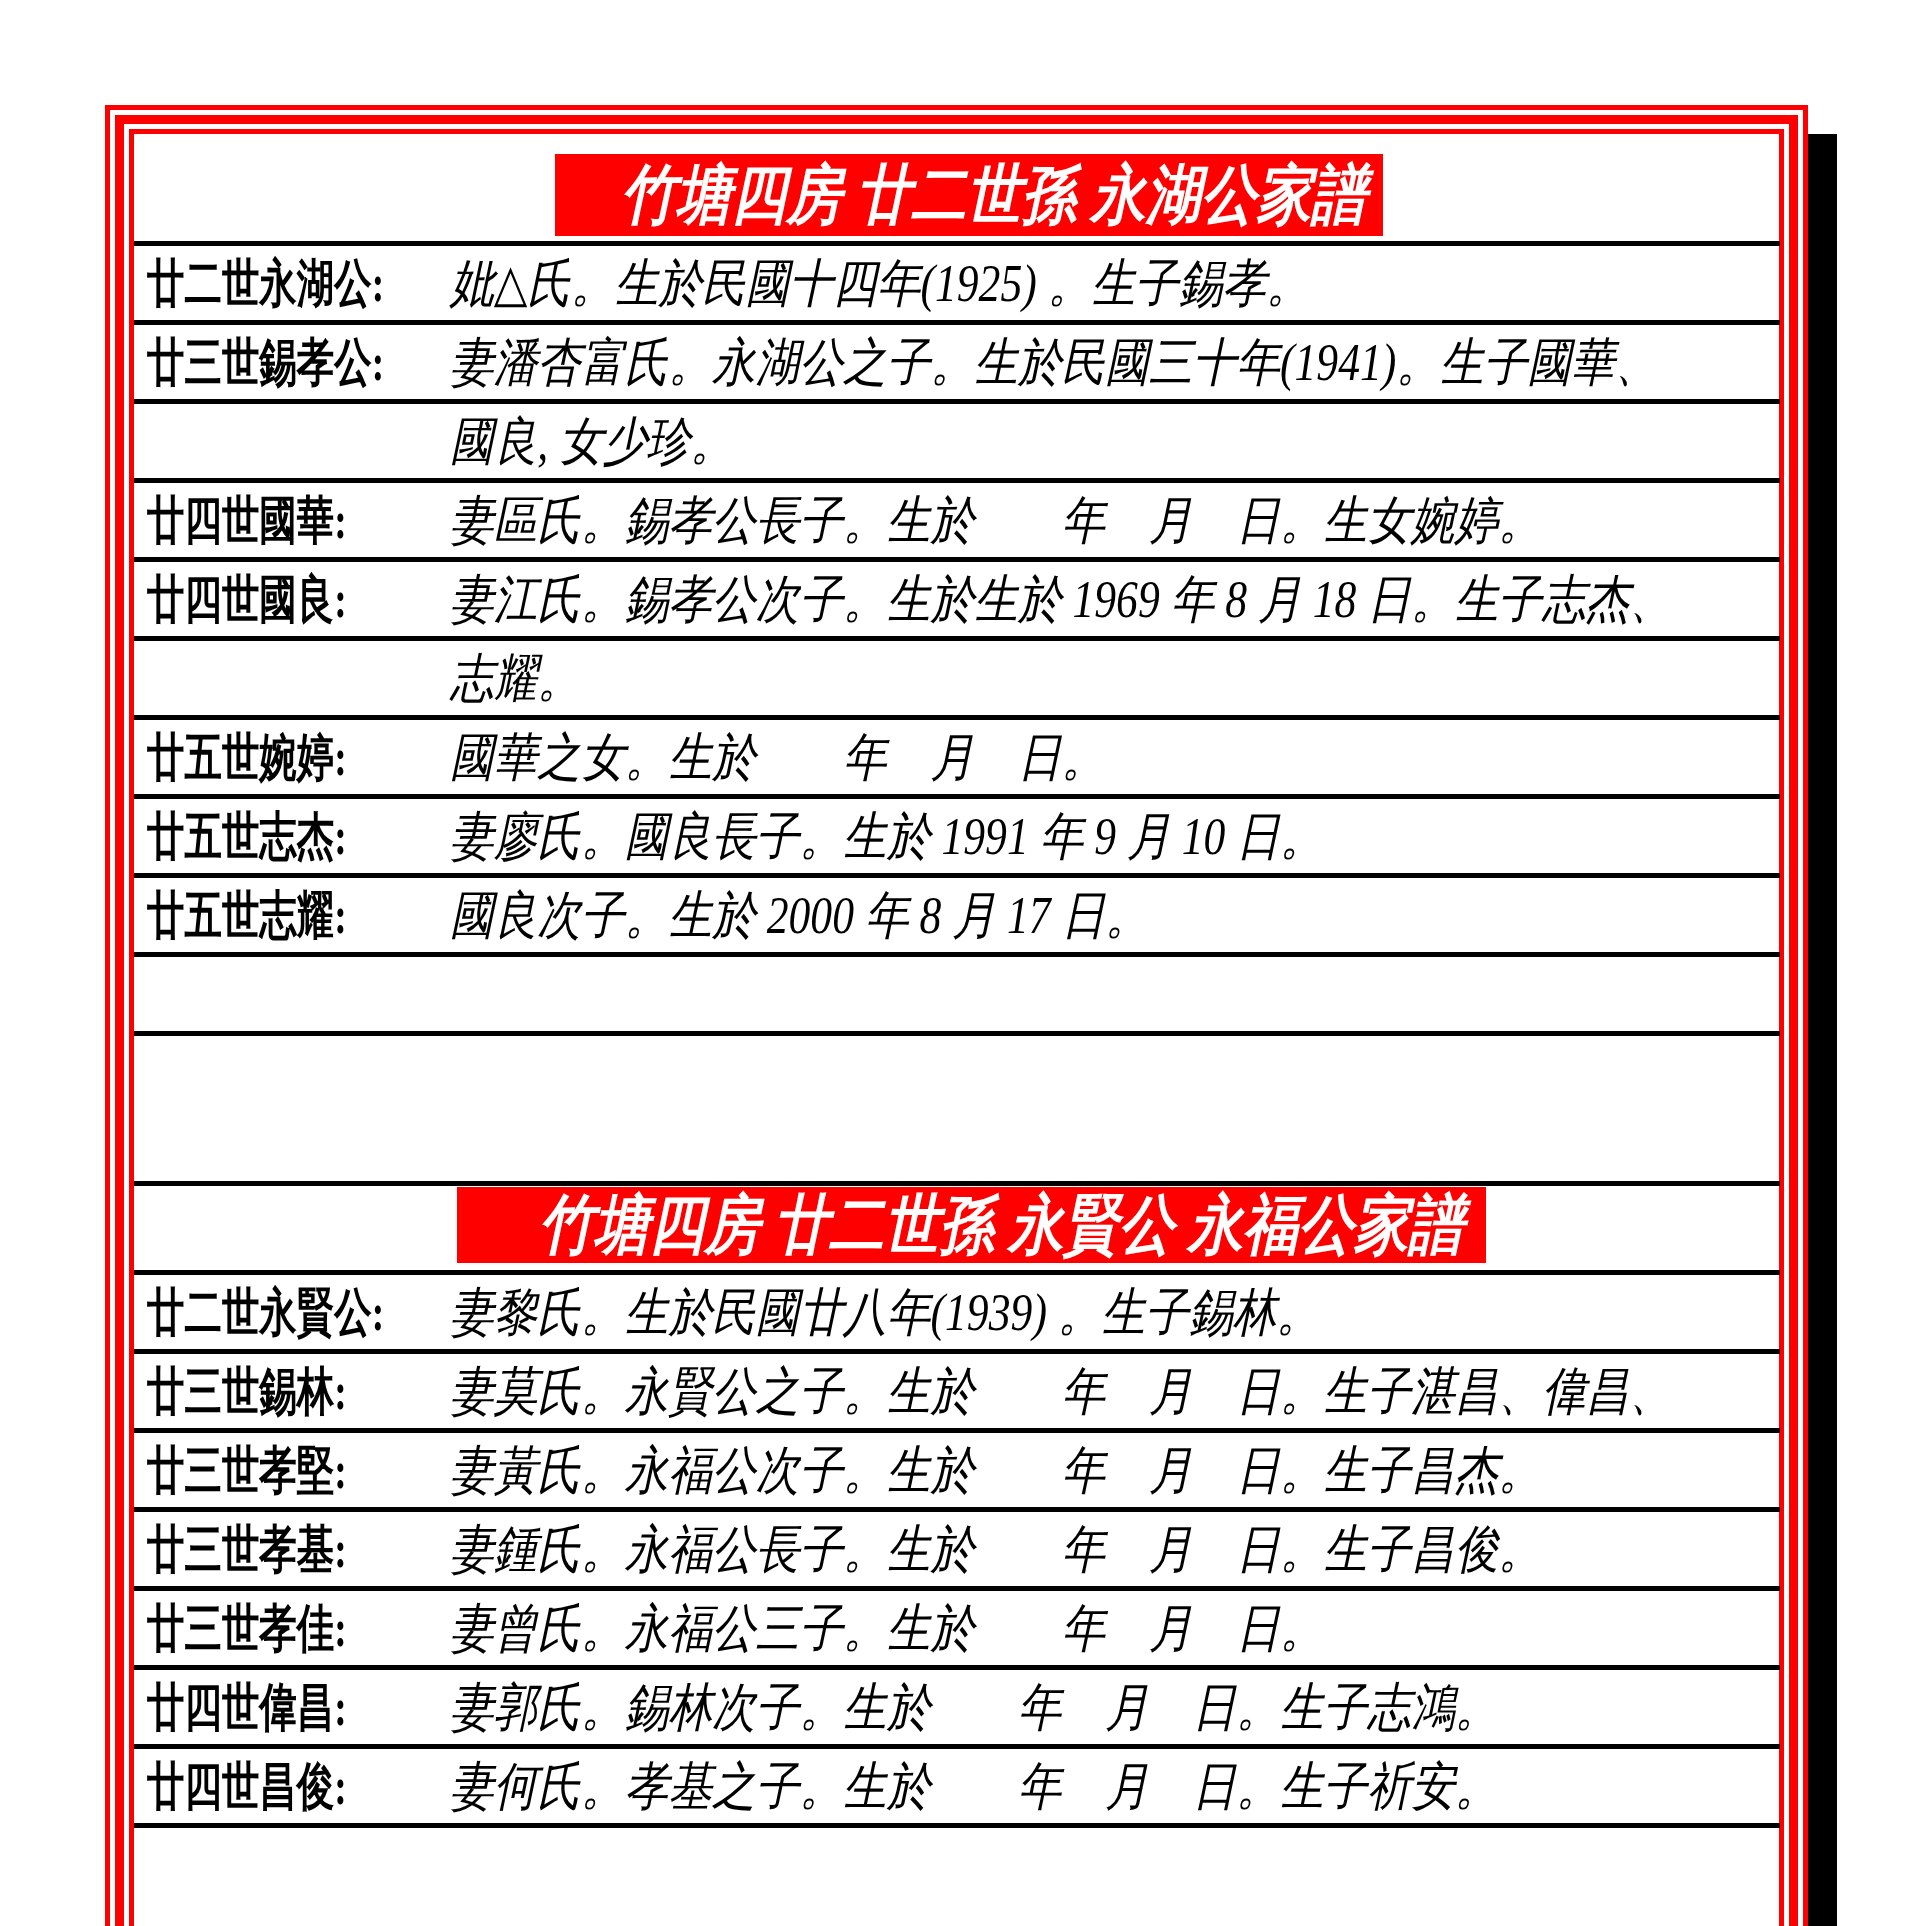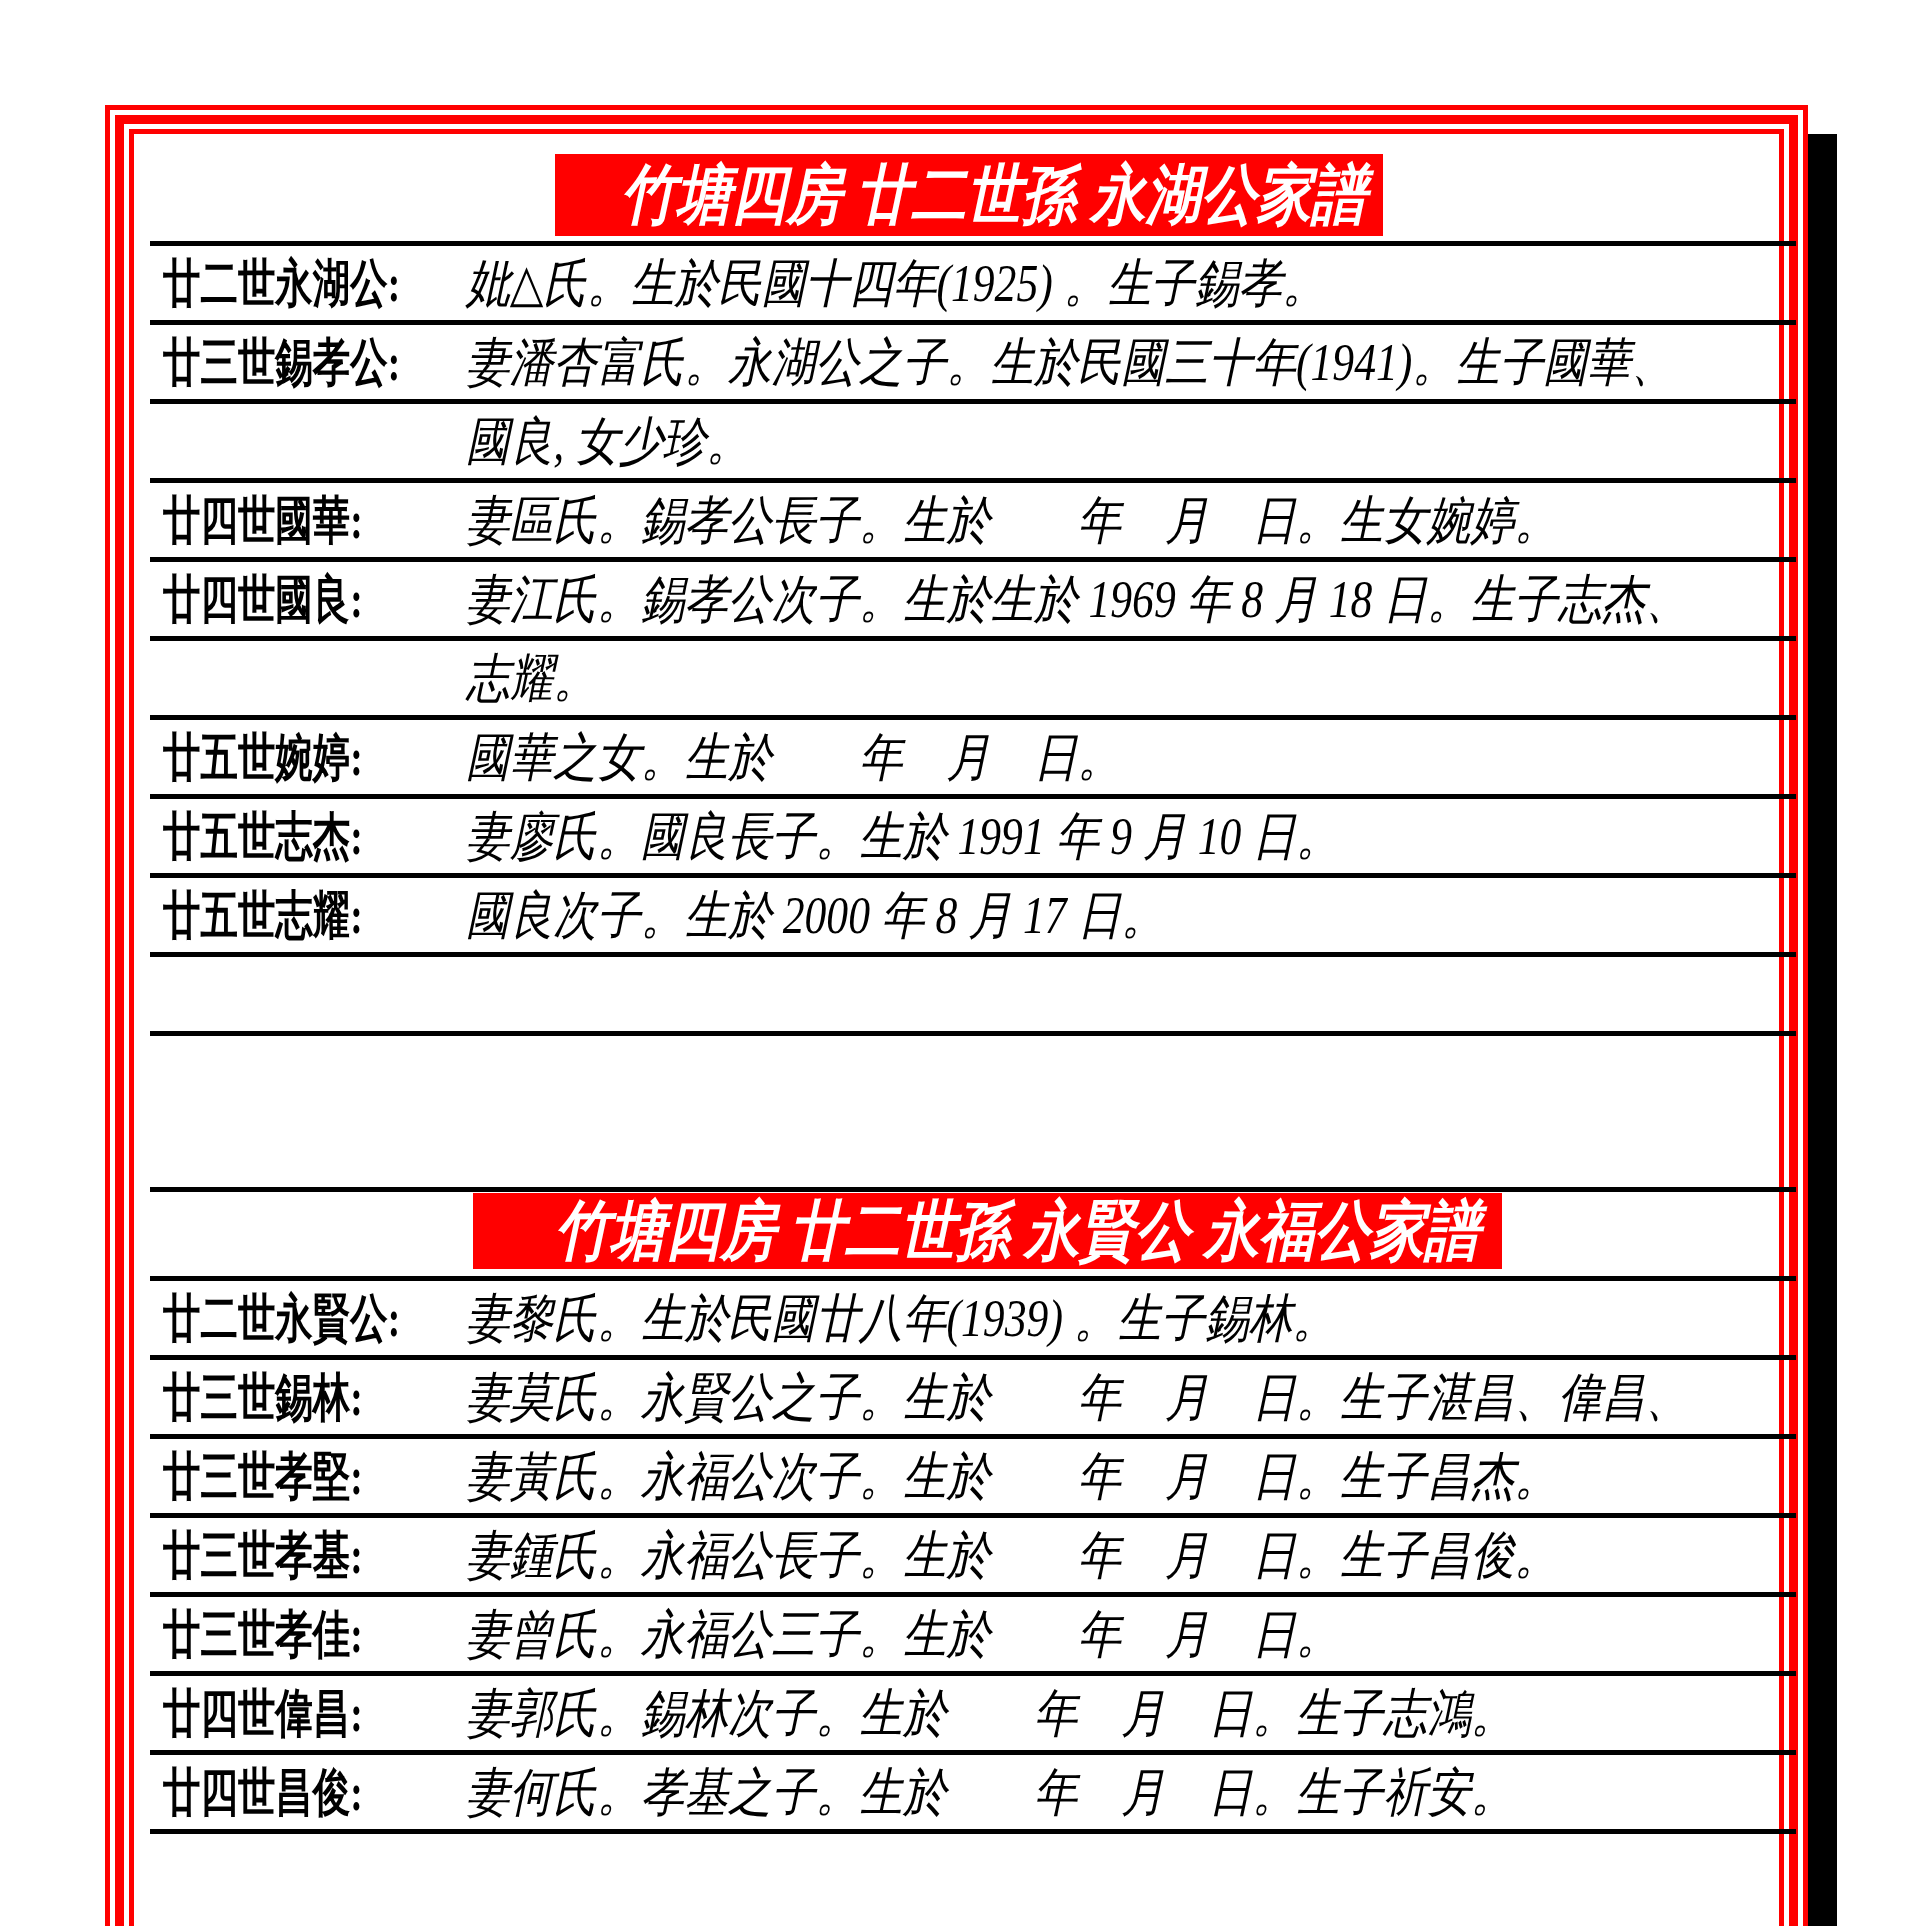--- a/index.html
+++ b/index.html
@@ -18,25 +18,25 @@
   
   .banner{position:absolute;background:#FF0000;text-align:left;overflow:hidden;}
   .banner1{left:421px;top:20.4px;width:828px;height:82px;}
   .banner-row-box{left:323px;top:1.2px;width:1029px;height:76px;}
   .banner span{display:inline-block;white-space:nowrap;color:#FFFFFF;font-weight:bold;font-style:italic;
                font-size:65px;transform:scaleX(0.85);transform-origin:center center;}
   .banner1 span{line-height:82px;}
   .banner-row-box span{line-height:76px;}
 
   
-  .gtable{position:absolute;left:16px;width:1646px;border-bottom:5.4px solid #000;}
+  .gtable{position:absolute;left:0;width:1646px;border-bottom:5.4px solid #000;}
   .t1{top:107px;}
   .t2{top:1047px;}
   .row{position:relative;height:79px;border-top:5.4px solid #000;box-sizing:border-box;background:transparent;}
-  .row.banner-row{height:89px;margin-top:6px;}
+  .row.banner-row{height:89px;}
   .lbl{position:absolute;left:13.5px;top:9.2px;font-size:52px;line-height:58px;font-weight:bold;
        white-space:nowrap;transform:scaleX(0.72);transform-origin:0 0;}
   .txt{position:absolute;left:316px;top:9.2px;font-size:52px;line-height:58px;font-style:italic;
        white-space:nowrap;transform:scaleX(0.84);transform-origin:0 0;}
 </style>
 </head>
 <body>
 
 <div class="canvas">
   <div class="shadow"></div>

